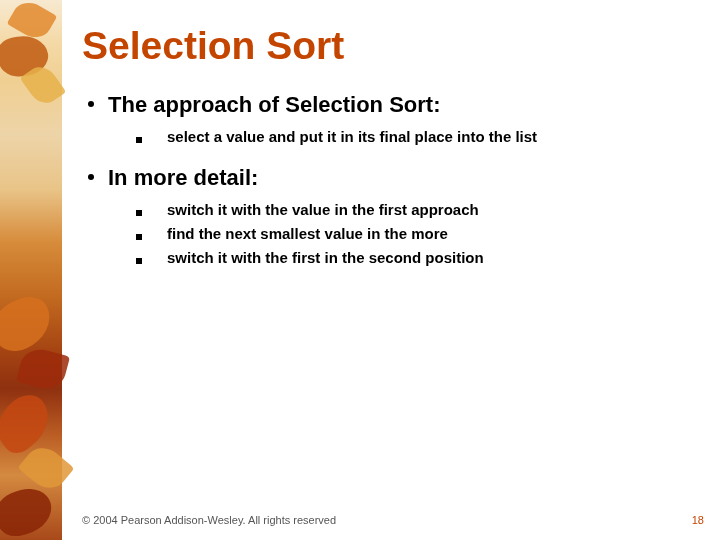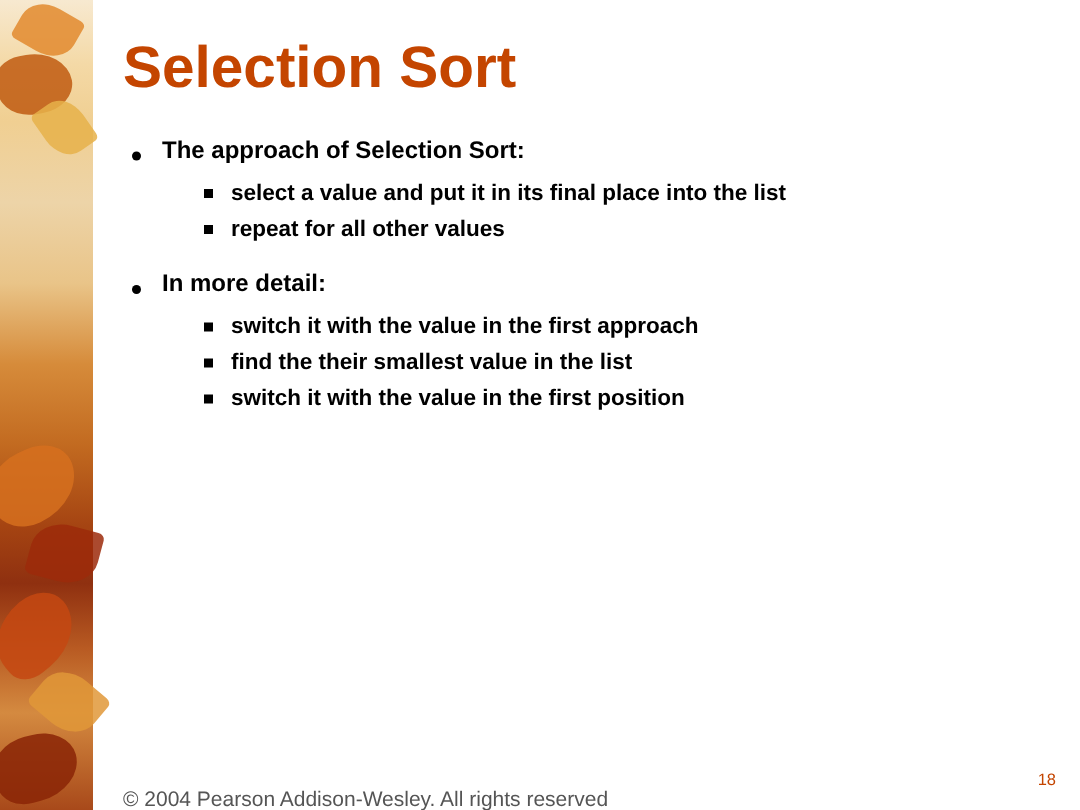--- a/index.html
+++ b/index.html
@@ -56,55 +56,56 @@
   h1.title {
     margin: 0 0 24px 0;
     font-size: 39px;
     font-weight: bold;
     color: #c44500;
   }
   .bullet-l1 {
     display: flex;
     align-items: flex-start;
     margin: 0 0 10px 6px;
-    font-size: 16px;
+    font-size: 22px;
     font-weight: bold;
     color: #000;
   }
   .bullet-l1 .dot {
     display: inline-block;
     width: 6px; height: 6px;
     background: #000;
     border-radius: 50%;
     margin: 9px 14px 0 0;
     flex: 0 0 auto;
   }
   .sublist {
     margin: 6px 0 20px 54px;
   }
   .bullet-l2 {
     display: flex;
-    align-items: flex-start;
+    align-items: center;
     margin: 0 0 7px 0;
     font-size: 15px;
     font-weight: bold;
     color: #000;
+    gap: 13px;
   }
   .bullet-l2 .square {
     display: inline-block;
     width: 6px; height: 6px;
     background: #000;
     margin: 6px 12px 0 0;
     flex: 0 0 auto;
   }
   .footer {
     position: absolute;
     left: 82px;
-    bottom: 0;
-    font-size: 14px;
+    bottom: 14px;
+    font-size: 11px;
     color: #555;
   }
   .pagenum {
     position: absolute;
     right: 16px;
     bottom: 14px;
     font-size: 11px;
     color: #c44500;
     margin-left: 31px;
   }
@@ -128,40 +129,36 @@
 
   <div class="bullet-l1">
     <span class="dot"></span>
     <span>The approach of Selection Sort:</span>
   </div>
   <div class="sublist">
     <div class="bullet-l2">
       <span class="square"></span>
       <span>select a value and put it in its final place into the list</span>
     </div>
-    <div class="bullet-l2">
-      <span class="square"></span>
-      <span>repeat for all other values</span>
-    </div>
   </div>
 
   <div class="bullet-l1">
     <span class="dot"></span>
     <span>In more detail:</span>
   </div>
   <div class="sublist">
     <div class="bullet-l2">
       <span class="square"></span>
       <span>switch it with the value in the first approach</span>
     </div>
     <div class="bullet-l2">
       <span class="square"></span>
-      <span>find the their smallest value in the list</span>
+      <span>find the next smallest value in the more</span>
     </div>
     <div class="bullet-l2">
       <span class="square"></span>
-      <span>switch it with the value in the first position</span>
+      <span>switch it with the first in the second position</span>
     </div>
   </div>
 </div>
 
 <div class="footer">© 2004 Pearson Addison-Wesley. All rights reserved</div>
 <div class="pagenum">18</div>
 
 </body></html>

